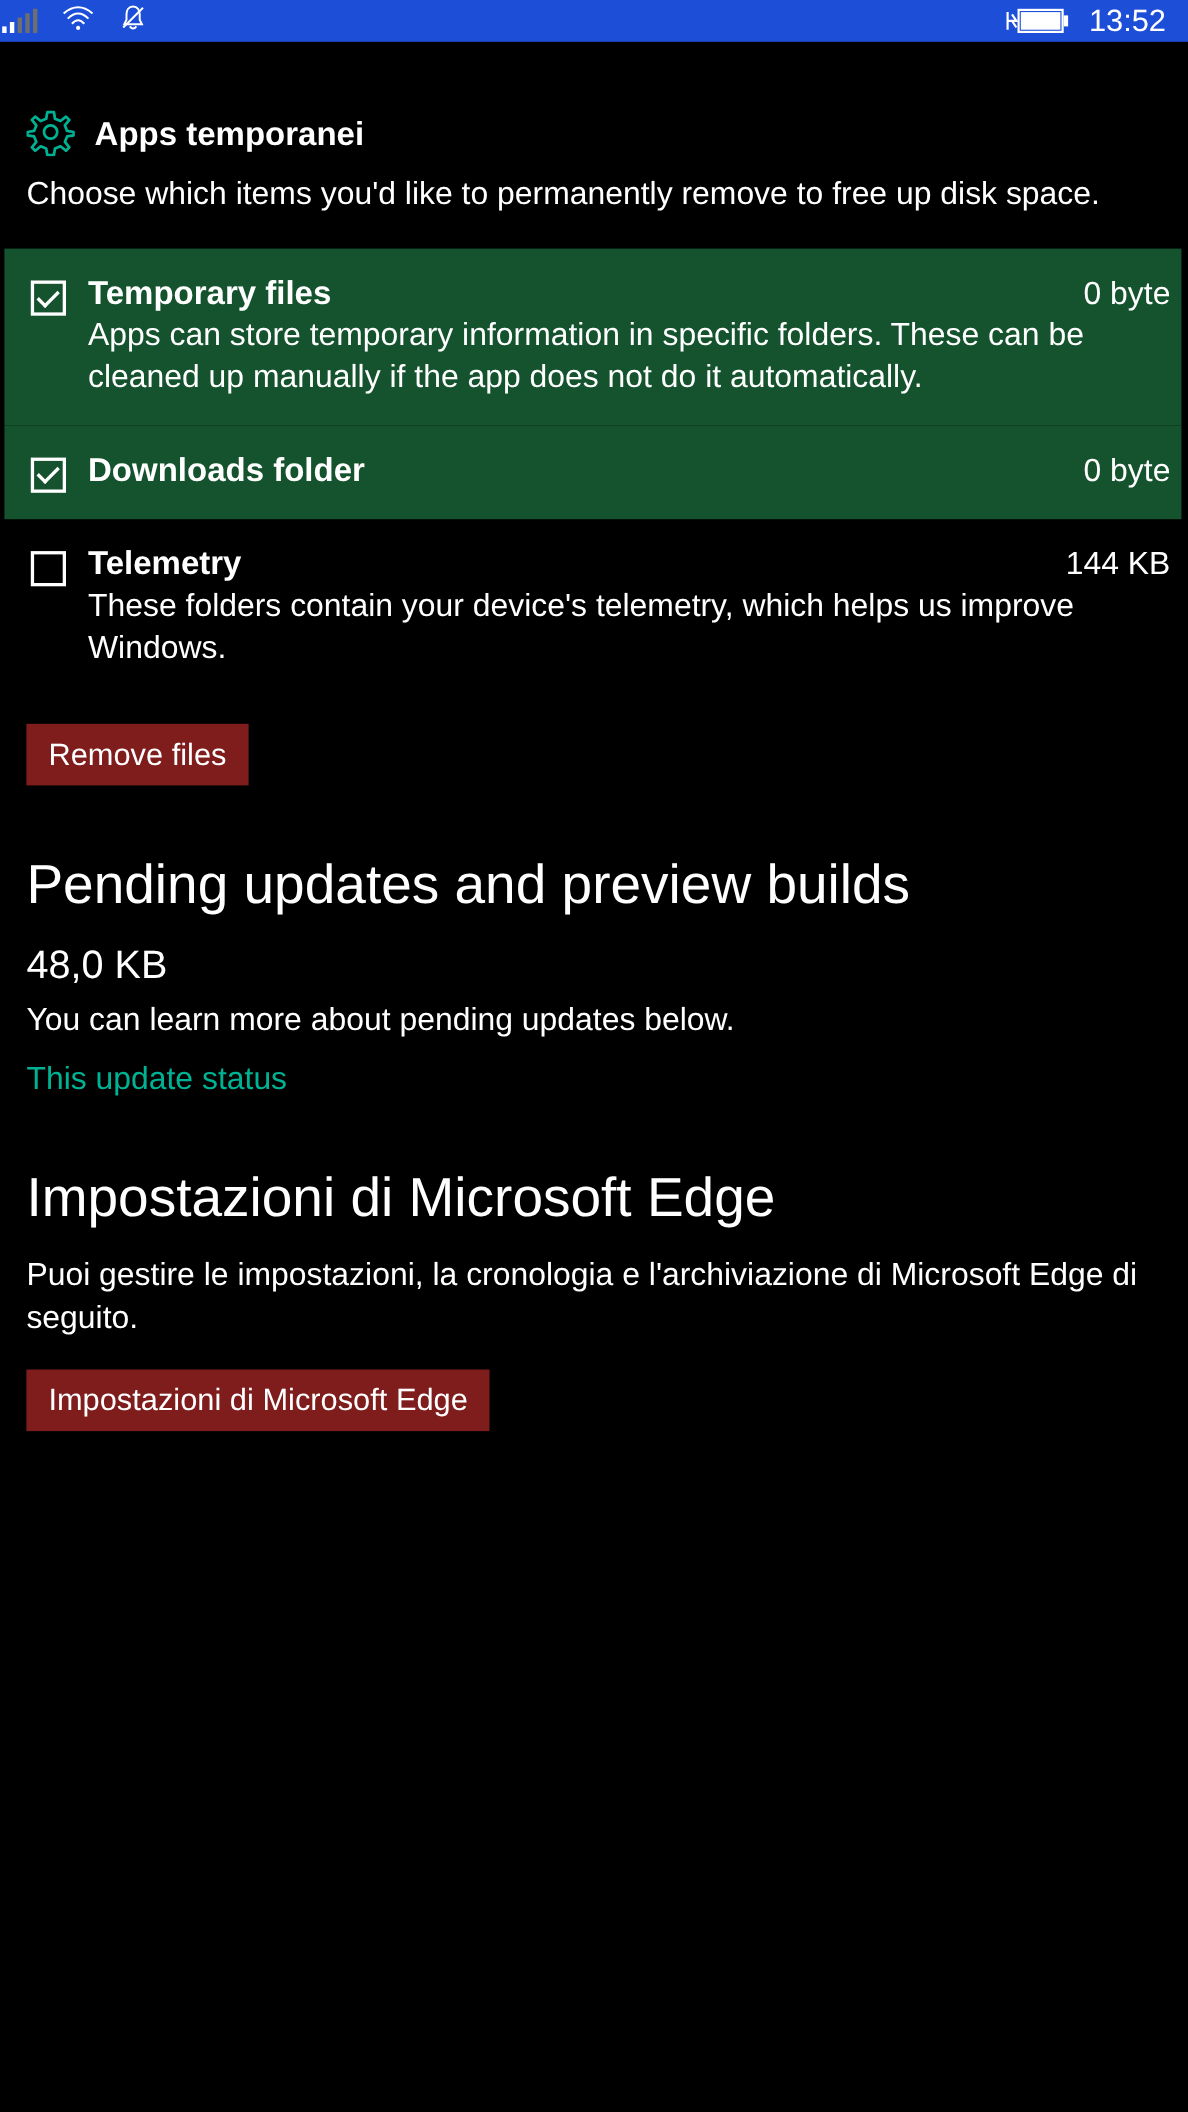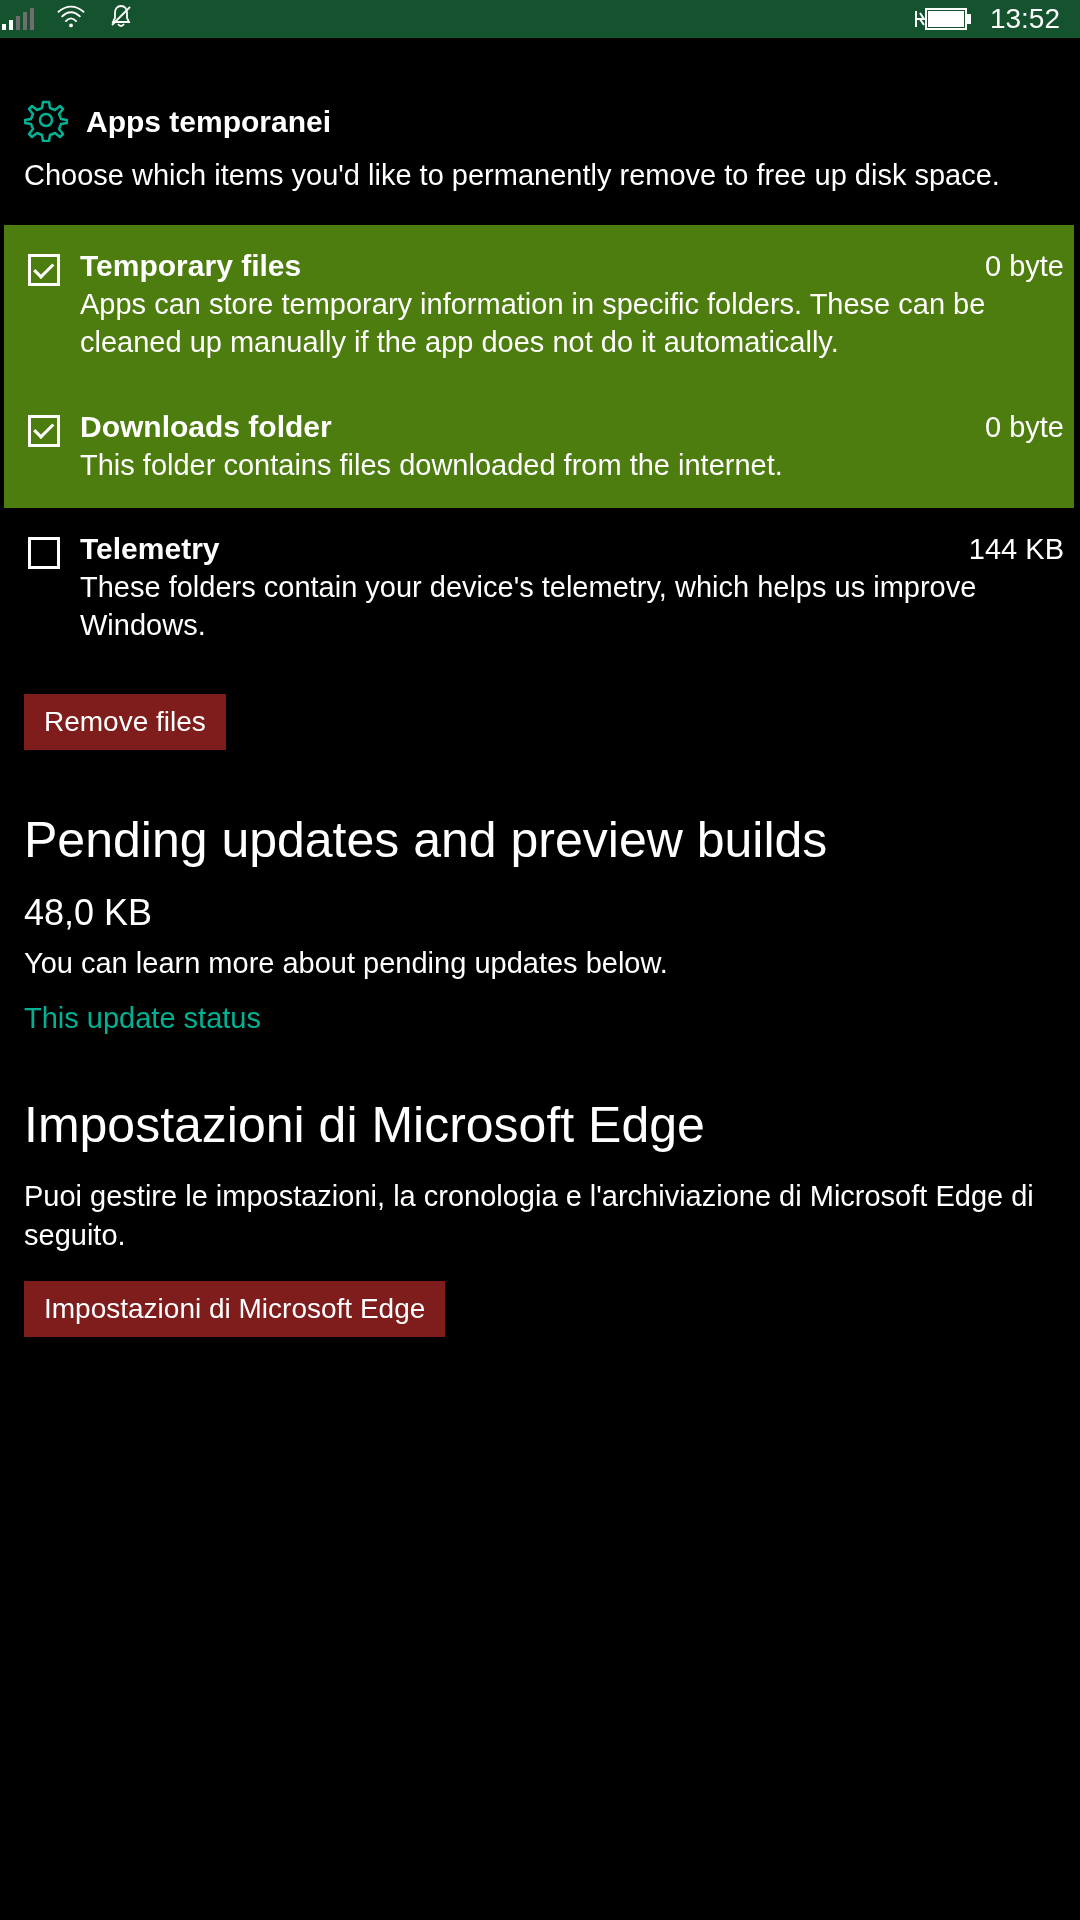--- a/index.html
+++ b/index.html
@@ -7,21 +7,21 @@
     width: 1080px; height: 1920px;
     background: #000;
     color: #fff;
     font-family: "Segoe UI", Segoe, Tahoma, sans-serif;
     overflow: hidden;
   }
 
   
   .status-bar {
     height: 38px;
-    background: #14532d;
+    background: #1d4ed8;
     display: flex;
     align-items: center;
     justify-content: space-between;
     padding: 0 20px 0 2px;
     font-size: 26px;
     color: #fff;
     gap: 36px;
   }
   .status-left { display: flex; align-items: center; gap: 22px; }
   .status-right { display: flex; align-items: center; gap: 18px; }
@@ -78,21 +78,21 @@
     margin-top: 30px;
     margin-left: -20px;
     margin-right: -18px;
   }
   .item {
     display: flex;
     align-items: flex-start;
     gap: 20px;
     padding: 24px 10px 24px 24px;
   }
-  .item.sel { background: #4d7c0f; }
+  .item.sel { background: #14532d; }
   .checkbox {
     width: 32px; height: 32px;
     border: 3px solid #fff;
     margin-top: 5px;
     display: flex;
     align-items: center;
     justify-content: center;
     flex-shrink: 0;
   }
   .checkbox.checked::after {
@@ -213,21 +213,20 @@
       </div>
     </div>
 
     <div class="item sel">
       <div class="checkbox checked"></div>
       <div class="item-body">
         <div class="item-head">
           <span class="item-title">Downloads folder</span>
           <span class="item-size">0 byte</span>
         </div>
-        <div class="item-sub">This folder contains files downloaded from the internet.</div>
       </div>
     </div>
 
     <div class="item">
       <div class="checkbox"></div>
       <div class="item-body">
         <div class="item-head">
           <span class="item-title">Telemetry</span>
           <span class="item-size">144 KB</span>
         </div>

